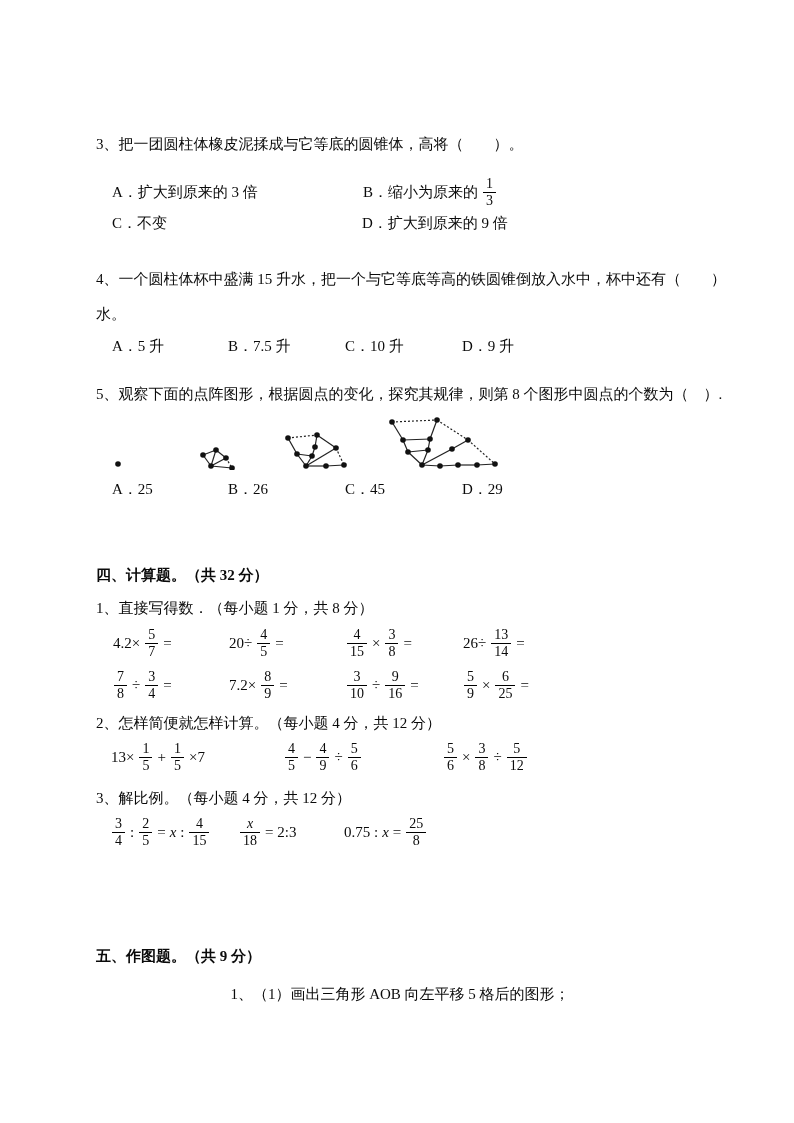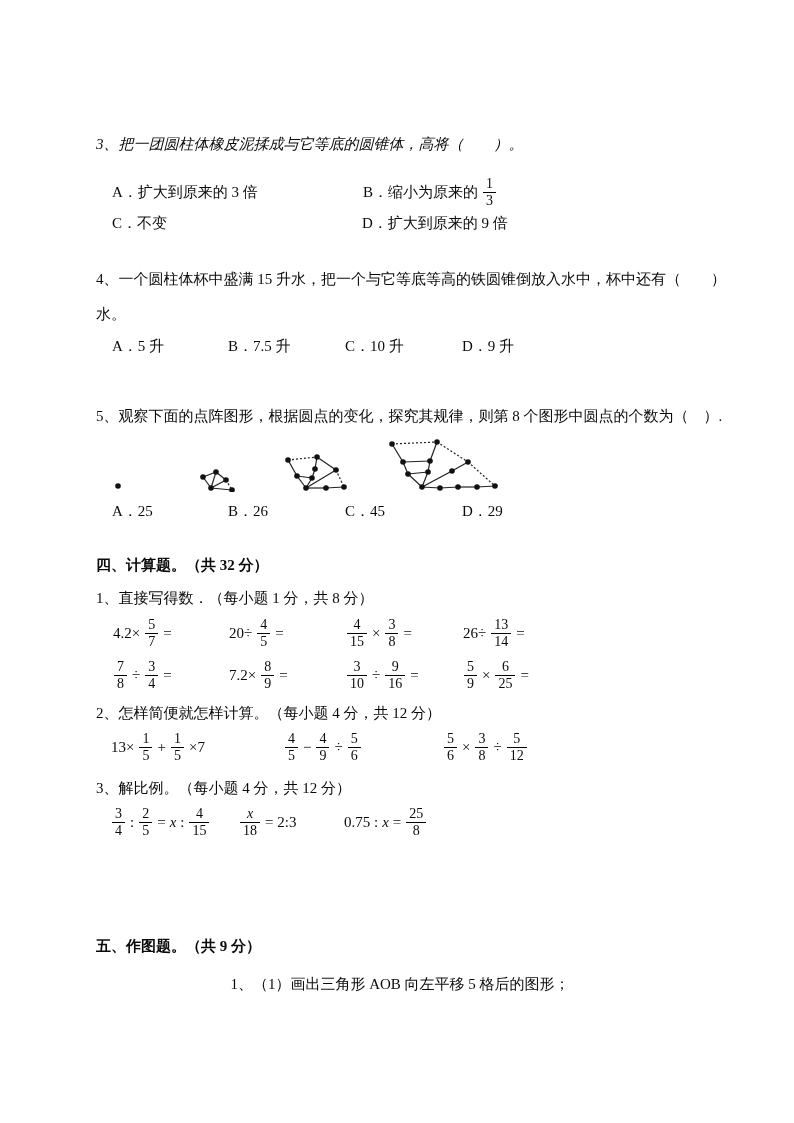--- a/index.html
+++ b/index.html
@@ -16,33 +16,33 @@
   
   .expr{display:inline-flex;align-items:center;gap:2px;white-space:nowrap;}
   .expr .tx{margin:0 1px;}
   .frac{display:inline-flex;flex-direction:column;text-align:center;line-height:1.08;font-size:14px;margin:0 2px;}
   .frac .num,.frac .den{padding:0 3px;display:block;}
   .frac .den{border-top:1px solid #000;}
   .it{font-style:italic;}
   
   .q2-text{margin-top:0;}
   .q2-opts{margin-top:20px;}
-  .q3-text{margin-top:35px;font-style:italic;}
+  .q3-text{margin-top:35px;}
   .q3-opts1{margin-top:16px;min-height:44px;align-items:center;}
   .q3-opts2{margin-top:0;}
   .q4-text1{margin-top:37px;}
   .q4-text2{margin-top:16px;}
   .q4-opts{margin-top:13px;}
-  .q5-text{margin-top:51px;}
+  .q5-text{margin-top:29px;}
   .figrow{display:flex;align-items:flex-end;height:60px;margin-top:12px;margin-left:16px;padding-bottom:6px;box-sizing:border-box;}
   .fig-gap2{margin-left:71px;}
   .fig-gap3{margin-left:43px;}
   .fig-gap4{margin-left:34px;}
   .q5-opts{margin-top:4px;}
-  .h4{margin-top:35px;}
+  .h4{margin-top:67px;}
   .p1-title{margin-top:14px;}
   .calcrow{display:grid;grid-template-columns:116px 117px 117px 1fr;margin-left:16px;height:42px;align-items:center;}
   .calcrow1{margin-top:4px;}
   .p2-title{margin-top:8px;}
   .calc2row{display:grid;grid-template-columns:173px 159px 1fr;margin-left:14px;height:42px;align-items:center;margin-top:3px;}
   .p3-title{margin-top:11px;}
   .calc3row{display:grid;grid-template-columns:128px 105px 1fr;margin-left:14px;height:44px;align-items:center;margin-top:2px;}
   .h5{margin-top:93px;}
   .s5-item{margin-top:19px;text-align:center;}
   svg{display:block;}

